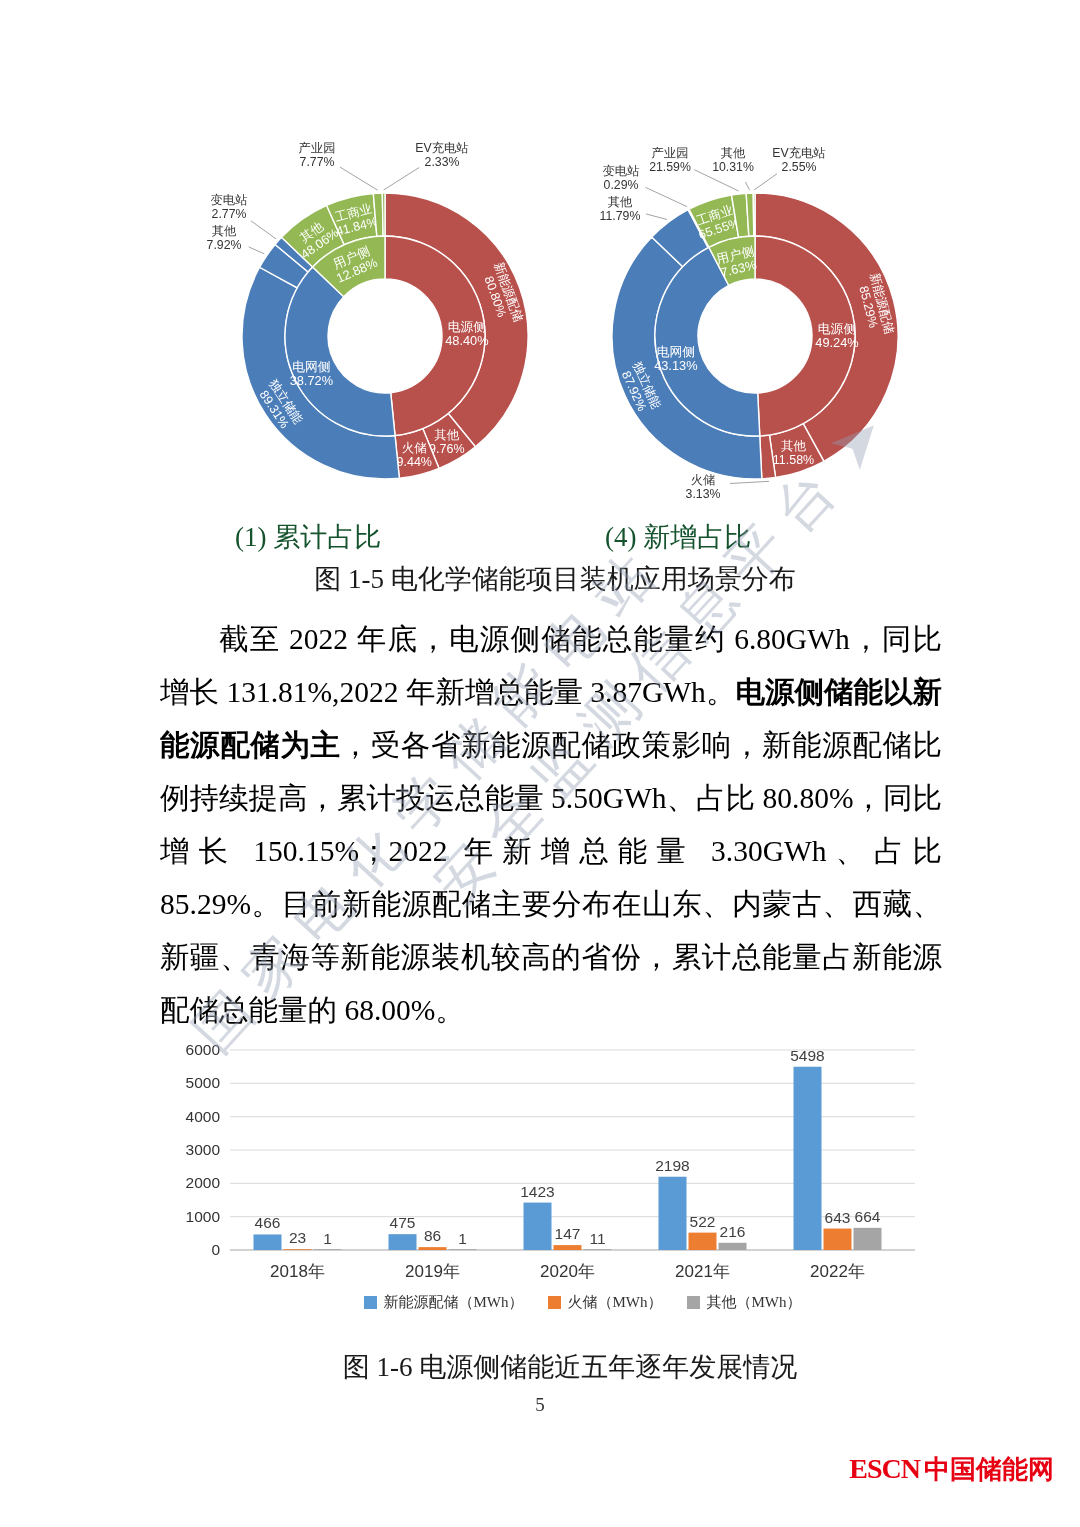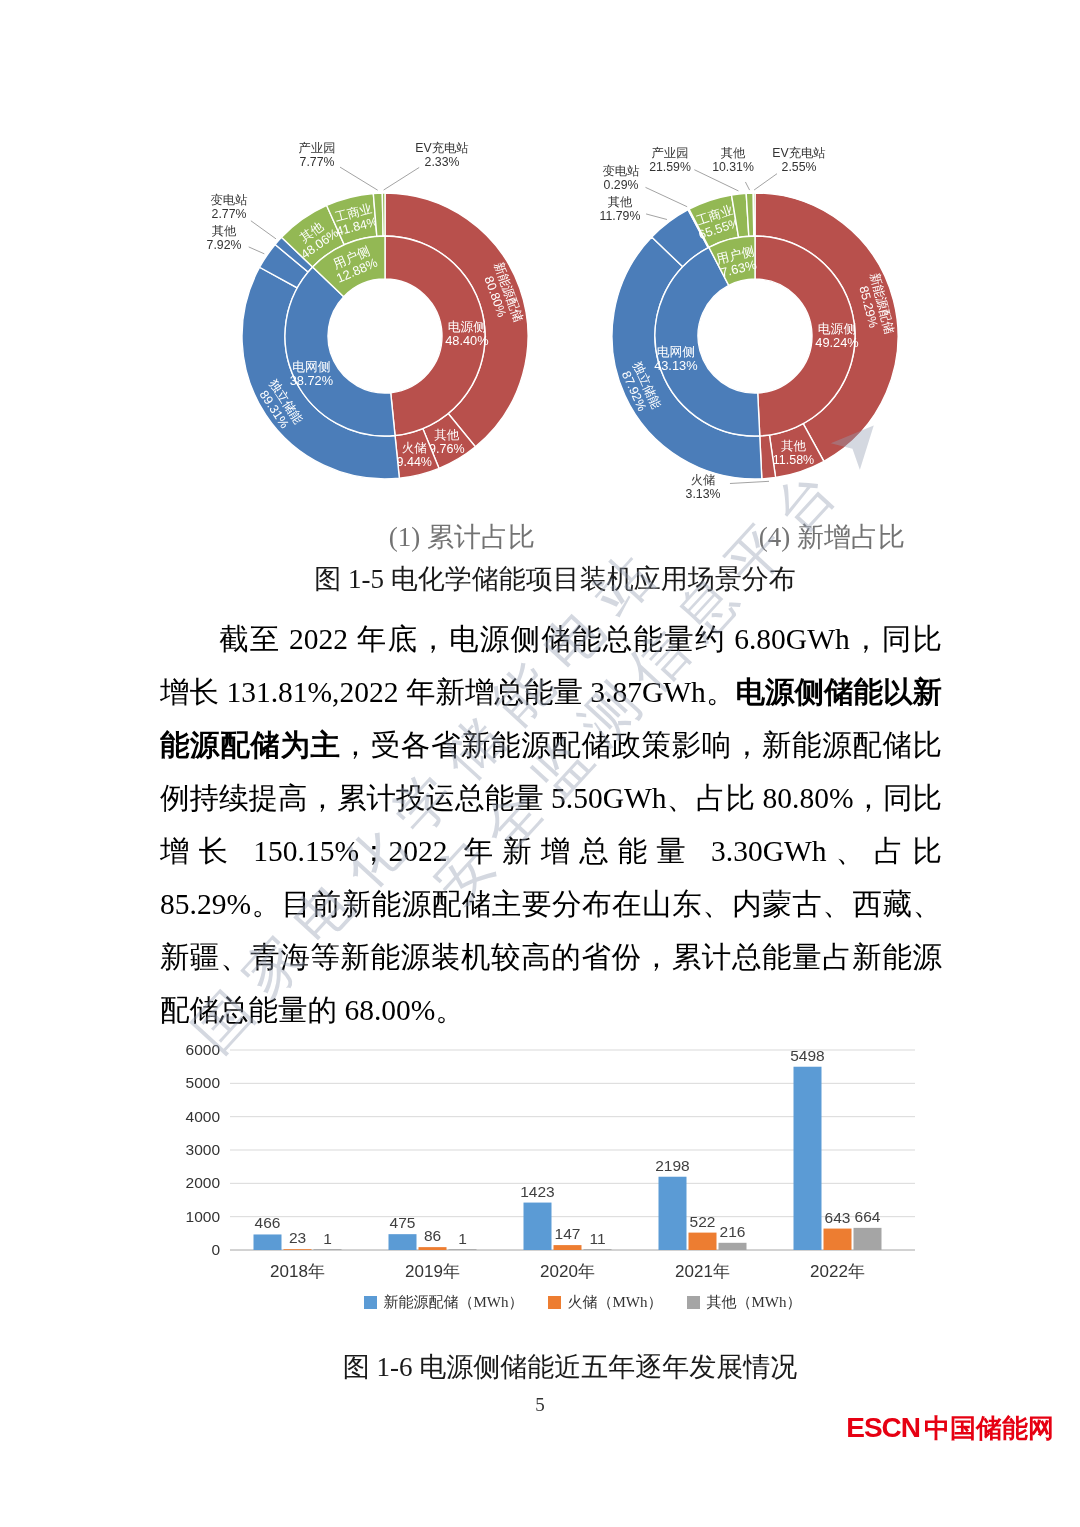--- a/index.html
+++ b/index.html
@@ -10,42 +10,42 @@
   .wm-line{position:absolute;white-space:nowrap;font-size:56px;letter-spacing:18px;
            color:rgba(148,158,178,0.40);transform-origin:0 50%;transform:rotate(-47.5deg);
            font-family:"Liberation Serif",serif;}
   .wm1{left:205px;top:1005px;}
   .wm2{left:445px;top:855px;letter-spacing:16px;}
   .wm-arrow{font-size:62px;margin-left:10px;letter-spacing:0;}
   
   .donut-box{position:absolute;top:133px;width:372px;height:412px;z-index:2;}
   #donut-left{left:200px;}
   #donut-right{left:570px;}
-  .sub-caption{position:absolute;top:519px;width:300px;text-align:right;font-size:27px;
-               color:#737373;z-index:2;}
+  .sub-caption{position:absolute;top:519px;width:300px;text-align:left;font-size:27px;
+               color:#14532d;z-index:2;}
   #sub-cap-1{left:235px;} #sub-cap-2{left:605px;}
   .fig-caption{position:absolute;width:1080px;text-align:center;font-size:27px;color:#1a1a1a;z-index:2;}
   #caption-1-5{left:15px;top:561px;}
   #caption-1-6{left:30px;top:1349px;}
   
   .body-text{position:absolute;left:150px;top:603px;width:782px;margin:10px;font-size:29.5px;
              line-height:53px;text-align:justify;text-indent:59px;color:#000000;z-index:2;}
   .body-text .em{font-weight:bold;}
   
   #barfig{position:absolute;left:140px;top:1040px;width:800px;z-index:2;}
   #bar-legend{position:absolute;left:140px;top:1293px;width:800px;padding-left:85px;box-sizing:border-box;
               display:flex;justify-content:center;gap:24px;font-size:15px;color:#333;z-index:2;
               font-family:"Liberation Serif",serif;}
   .legend-item{display:flex;align-items:center;gap:7px;white-space:nowrap;text-align:center;}
   .legend-swatch{display:inline-block;width:13px;height:13px;}
   
   .page-number{position:absolute;left:0;top:1394px;width:1080px;text-align:center;
                font-size:19px;color:#333;z-index:2;}
-  .logo{position:absolute;right:26px;top:1411px;z-index:6;white-space:nowrap;
-        font-family:Liberation Sans, sans-serif;}
+  .logo{position:absolute;right:26px;top:1452px;z-index:6;white-space:nowrap;
+        font-family:Liberation Serif, serif;}
   .logo-escn{font-size:28px;font-weight:900;letter-spacing:-1px;color:#e60012;}
   .logo-cn{font-size:26px;font-weight:900;color:#e60012;margin-left:4px;}
   svg text{font-family:"Liberation Sans",sans-serif;}
 </style>
 </head>
 <body>
 
 <div class="page">
 
   <div class="watermark">

